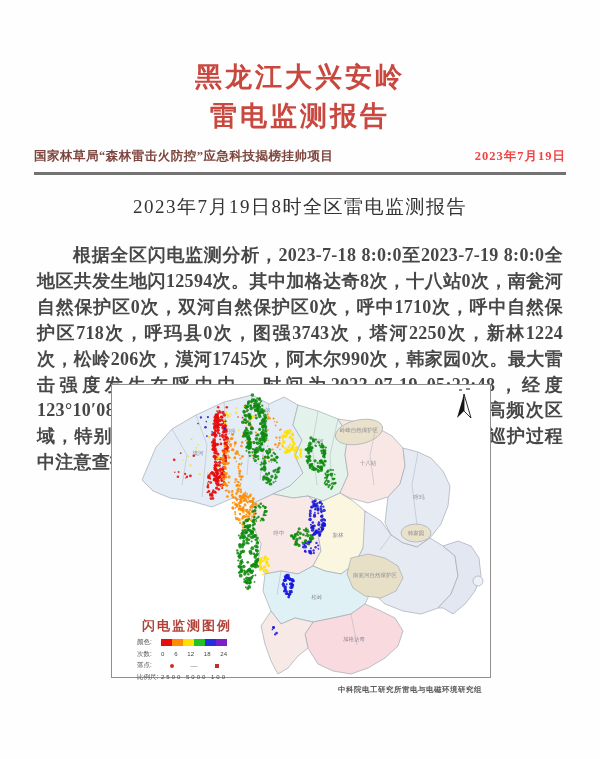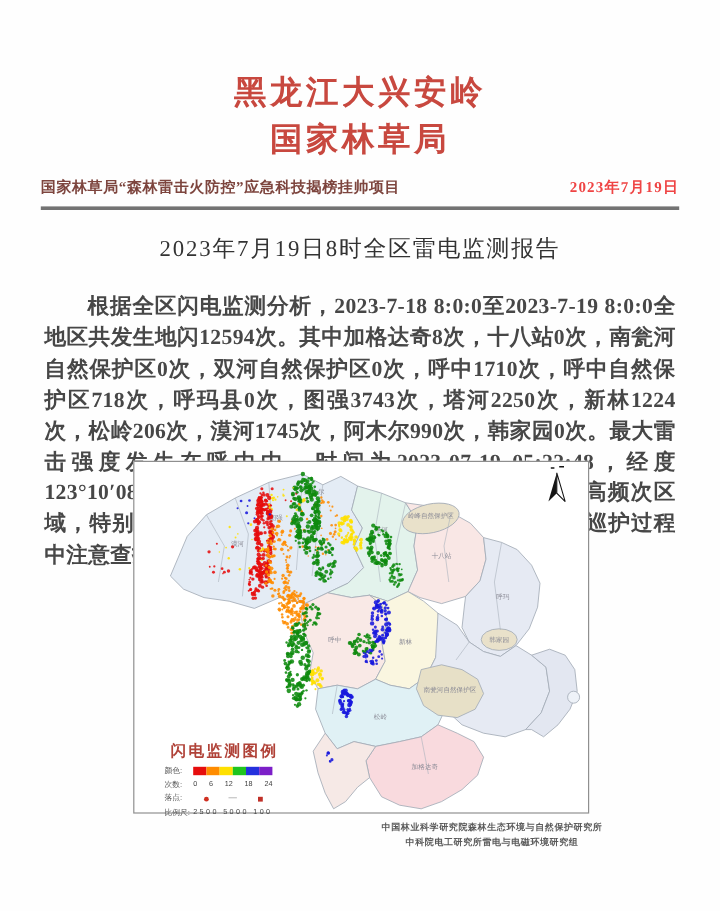--- a/index.html
+++ b/index.html
@@ -56,21 +56,21 @@
     font-size:7.5px; color:#5a5a5a; line-height:1.6; letter-spacing:0.5px; font-weight:bold;
   }
 </style>
 </head>
 <body>
 
 <div class="page">
 
   <div class="doc-title">
     <div>黑龙江大兴安岭</div>
-    <div>国家林草局</div>
+    <div>雷电监测报告</div>
   </div>
 
   <div class="meta-row">
     <span class="meta-project">国家林草局“森林雷击火防控”应急科技揭榜挂帅项目</span>
     <span class="meta-date">2023年7月19日</span>
   </div>
 
   <div class="section-title">2023年7月19日8时全区雷电监测报告</div>
 
   <div class="body-text">根据全区闪电监测分析，2023-7-18 8:0:0至2023-7-19 8:0:0全地区共发生地闪12594次。其中加格达奇8次，十八站0次，南瓮河自然保护区0次，双河自然保护区0次，呼中1710次，呼中自然保护区718次，呼玛县0次，图强3743次，塔河2250次，新林1224次，松岭206次，漠河1745次，阿木尔990次，韩家园0次。最大雷击强度发生在呼中中，时间为2023-07-19 05:22:48，经度123°10′08″，纬度52°0′10″，强度-185.12kA。请注意较高频次区域，特别是50次以上的，在未来一段时间，严加巡护，巡护过程中注意查找落雷点，做到早发现。</div>
@@ -1686,17 +1686,16 @@
         </span>
       </div>
       <div class="legend-row">
         <span class="legend-label">比例尺:</span>
         <span class="scale-vals">2500  5000  100</span>
       </div>
     </div>
   </div>
 
   <div class="credits">
-    <div>中国林业科学研究院森林生态环境与自然保护研究所</div>
     <div>中科院电工研究所雷电与电磁环境研究组</div>
   </div>
 
 </div>
 
 </body></html>

